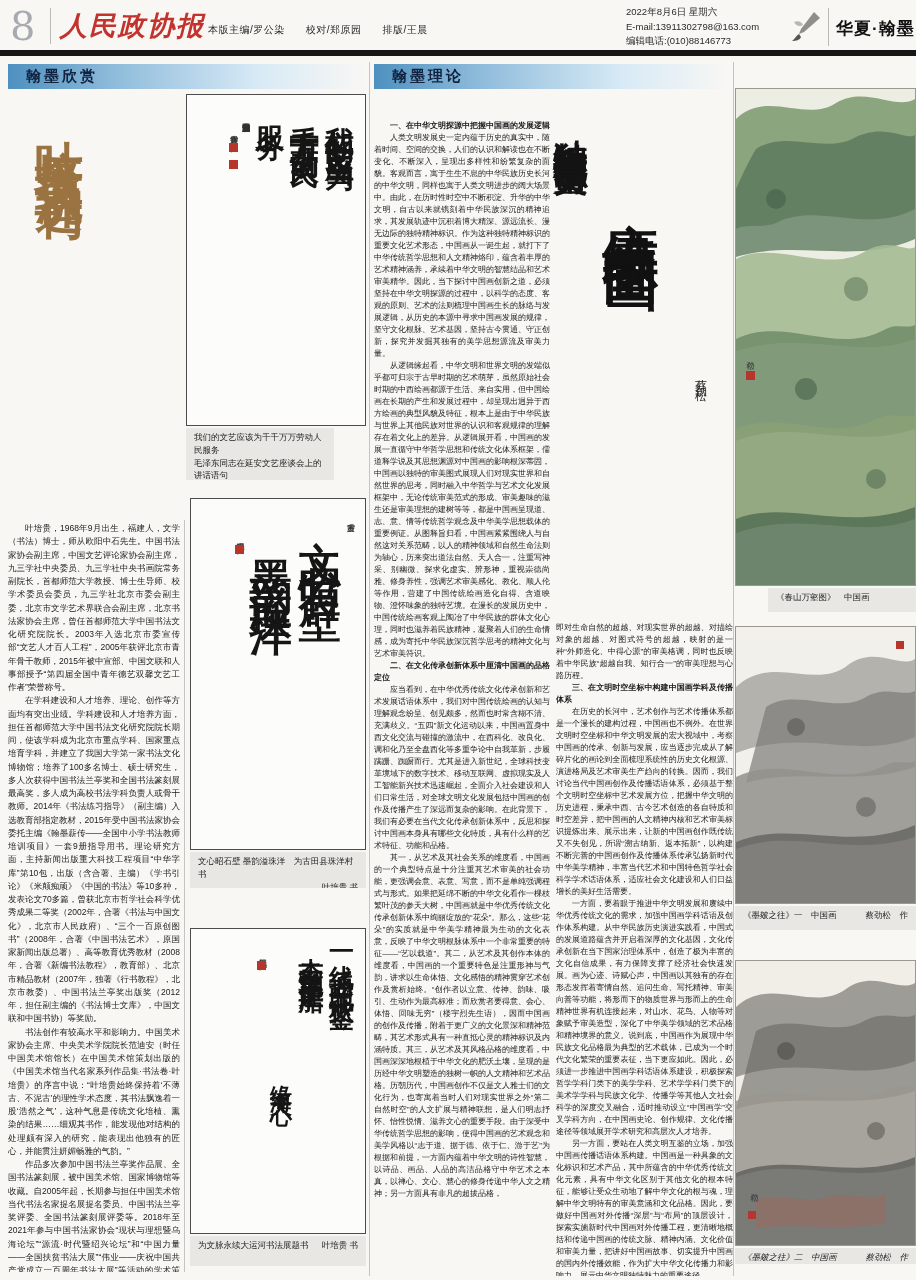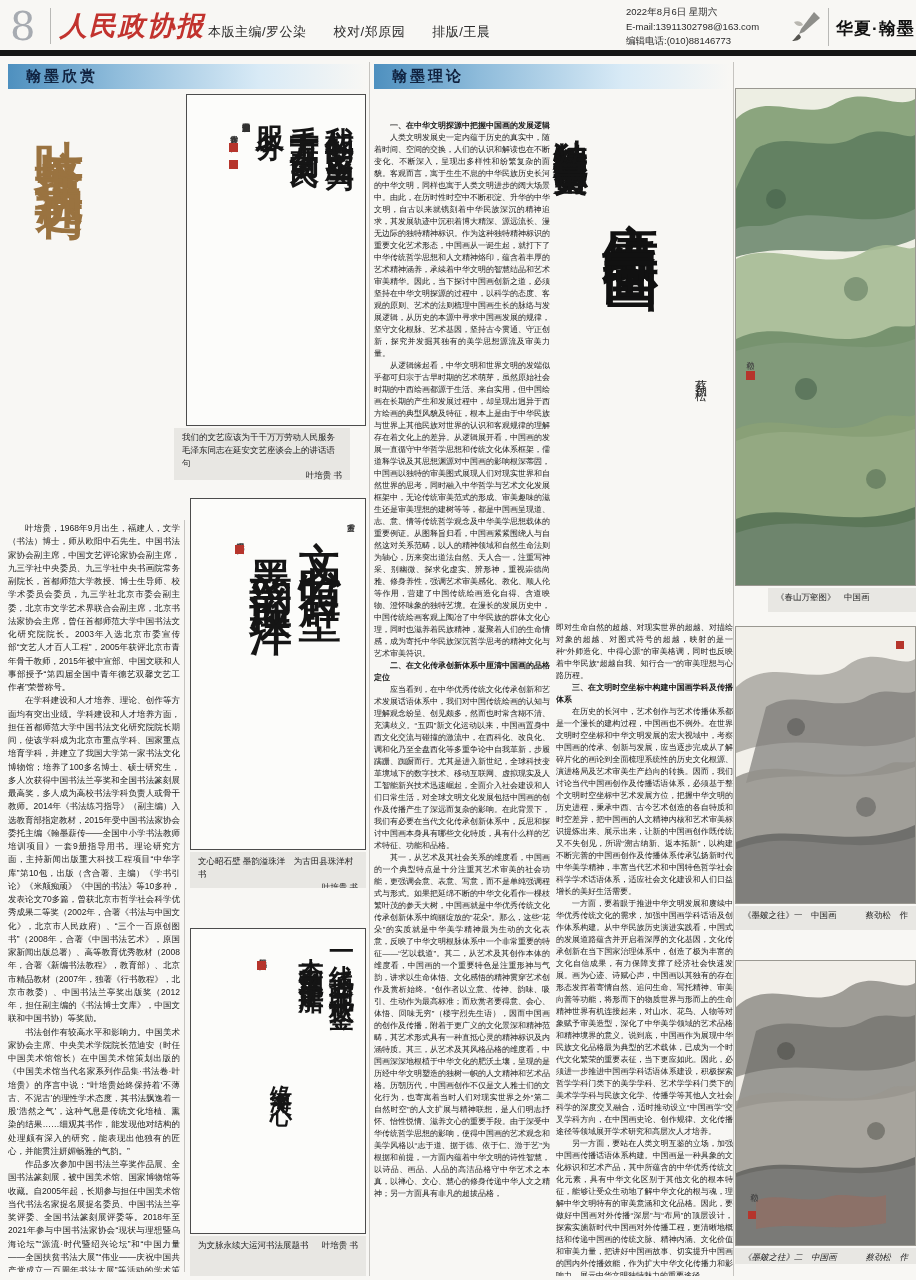--- a/index.html
+++ b/index.html
@@ -6,21 +6,21 @@
   body{
     width:916px;height:1280px;position:relative;overflow:hidden;
     background:#f8f7f4;color:#1c1c1c;
     font-family:"Liberation Sans",sans-serif;
   }
   .abs{position:absolute;box-sizing:border-box;}
   .vtext{writing-mode:vertical-rl;}
   
   .pagenum{font-family:"DejaVu Serif",serif;font-size:40px;color:#a7abb1;font-weight:400;line-height:1;}
   .masthead{font-family:"DejaVu Serif",serif;font-style:italic;font-weight:bold;font-size:27px;color:#c2332e;letter-spacing:2px;line-height:1;}
-  .hdr-small{font-size:13px;color:#2a2a2a;letter-spacing:.5px;padding-left:40px;}
+  .hdr-small{font-size:10px;color:#2a2a2a;letter-spacing:.5px;padding-left:40px;}
   .hdr-right{font-size:9.5px;color:#2a2a2a;line-height:1.55;}
   .section-name{font-size:17px;font-weight:bold;color:#111;letter-spacing:1px;}
   .vline{width:1px;background:#b9b9b6;}
   .blackrule{background:#161616;height:6px;}
   
   .secbar{
     height:25px;display:flex;align-items:center;padding-left:18px;
     background:linear-gradient(90deg,#4e90bf 0%,#8fbcdb 30%,#d8eaf6 70%,#f8f7f4 100%);
     font-weight:bold;font-size:15px;color:#10223f;letter-spacing:3px;
   }
@@ -92,21 +92,21 @@
   <div class="vtext callig" style="font-size:29px;letter-spacing:5px;">我们的文艺应当为</div>
   <div class="vtext callig" style="font-size:29px;letter-spacing:5px;">千千万万劳动人民</div>
   <div class="vtext callig" style="font-size:29px;letter-spacing:5px;">服务</div>
   <div class="vtext callig-small" style="padding-top:14px;">毛泽东同志在延安文艺座谈会上的讲话语句</div>
   <div class="vtext callig-small" style="padding-top:26px;">
     <span>壬寅之春吉録　叶培贵</span>
     <span class="seal"></span>
     <span class="seal"></span>
   </div>
 </div>
-<div class="abs cap" style="left:174px;top:428px;width:176px;height:52px;">
+<div class="abs cap" style="left:186px;top:428px;width:148px;height:52px;">
   <div class="row">
       <span>我们的文艺应该为千千万万劳动人民服务</span>
     </div>
   <div class="row">
       <span>毛泽东同志在延安文艺座谈会上的讲话语句</span>
     </div>
   <div class="row">
       <span></span>
       <span class="credit">叶培贵 书</span>
     </div>
@@ -142,21 +142,21 @@
 <div class="abs artbox" style="left:190px;top:928px;width:176px;height:306px;">
   <div class="vtext callig" style="font-size:25px;letter-spacing:7px;">一线通南北千秋鉴</div>
   <div class="vtext callig" style="font-size:25px;letter-spacing:4px;">古今云烟笔墨走江船</div>
   <div class="vtext callig" style="font-size:22px;letter-spacing:6px;padding-top:130px;">缘海天心</div>
   <div class="vtext callig-small" style="padding-top:16px;">
     <span>文脉永续大运河书法展题</span>
     <span>叶培贵</span>
     <span class="seal"></span>
   </div>
 </div>
-<div class="abs cap" style="left:190px;top:1236px;width:176px;height:40px;">
+<div class="abs cap" style="left:190px;top:1236px;width:176px;height:30px;">
   <div class="row">
     <span>为文脉永续大运河书法展题书</span>
     <span class="credit">叶培贵 书</span>
   </div>
 </div>
 
 <div class="abs secbar" style="left:374px;top:64px;width:355px;">
   <span>翰墨理论</span>
 </div>
 

